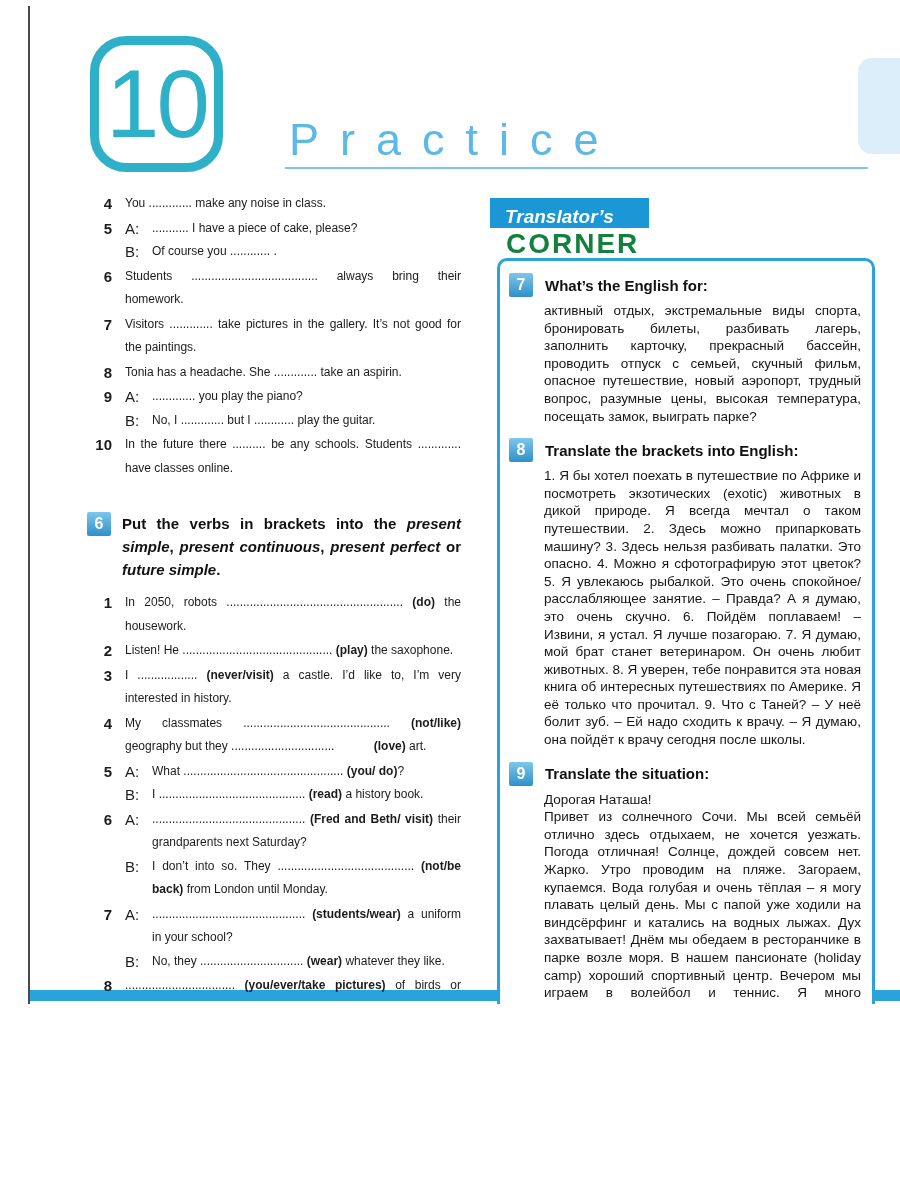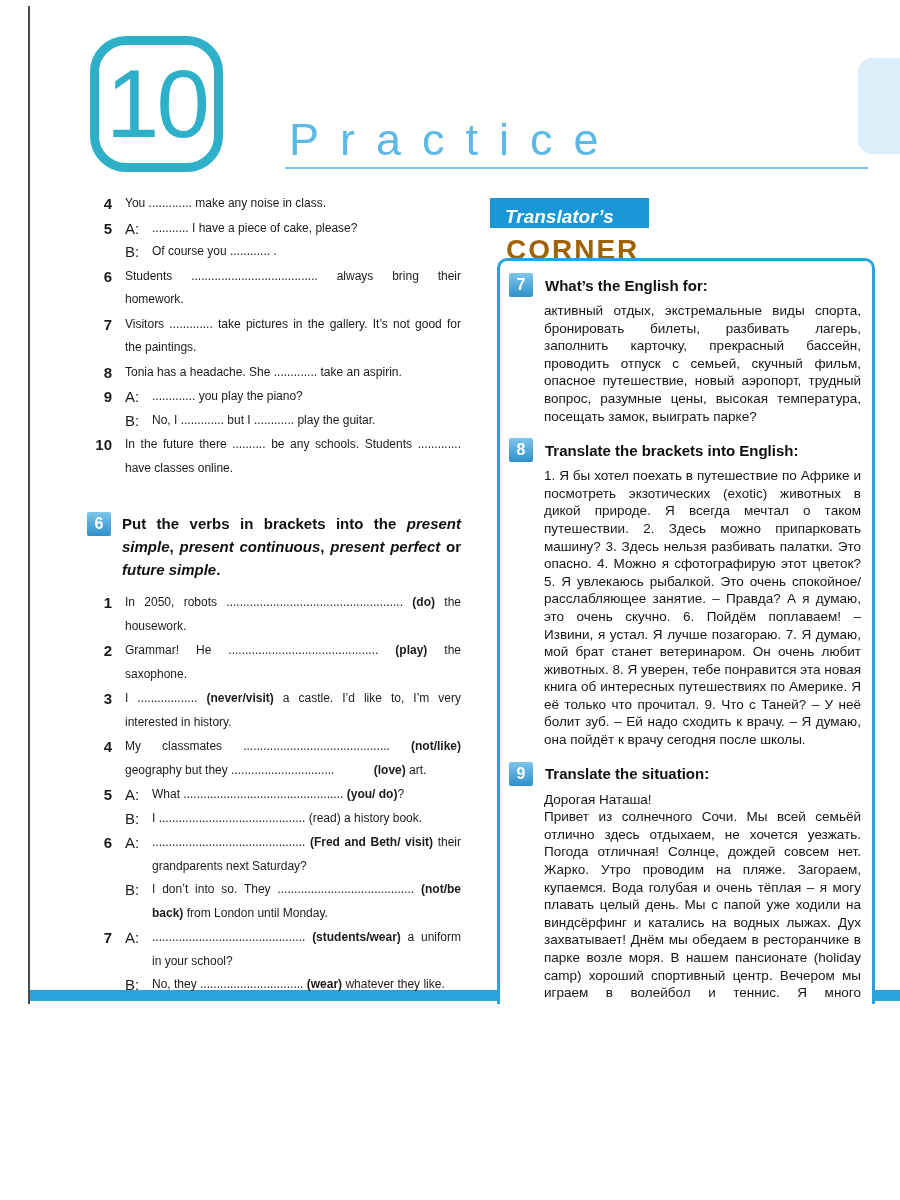--- a/index.html
+++ b/index.html
@@ -26,21 +26,21 @@
   .ab-label { flex:0 0 27px; font-size:15px; line-height:23.5px; }
   .line-text { flex:1; min-width:0; font-size:12px; line-height:23.5px; text-align:justify; }
 
   .ex6-head { display:flex; margin:32px 0 10px -8px; gap:11px; align-items:flex-start; }
   .num-badge { flex:0 0 24px; width:24px; height:24px; background:linear-gradient(180deg,#7ec6ea,#2e90ca);
     color:#fff; font-weight:700; font-size:16px; display:flex; align-items:center; justify-content:center; border-radius:2px; }
   #ex6-instruction { font-size:15px; line-height:23px; font-weight:700; text-align:justify; color:#111; }
 
   .ribbon { position:absolute; left:490px; top:198px; width:159px; height:30px; background:#1b97d5; color:#fff;
     font-style:italic; font-weight:700; font-size:19px; display:flex; align-items:flex-end; padding-left:15px; }
-  .corner-word { position:absolute; left:506px; top:234px; font-size:28px; font-weight:700; color:#a16207; letter-spacing:2px; }
+  .corner-word { position:absolute; left:506px; top:228px; font-size:28px; font-weight:700; color:#15803d; letter-spacing:2px; }
 
   .corner-box { position:absolute; left:497px; top:258px; width:378px; height:920px; border:3px solid #2aa3dc;
     border-radius:10px; padding:12px 11px 8px 9px; overflow:hidden; background:#fff; }
   .corner-ex { margin-bottom:13px; }
   .corner-head { display:flex; gap:12px; align-items:center; margin-bottom:5px; }
   .corner-head h3 { font-size:15px; font-weight:700; color:#111; }
   .corner-body { margin-left:35px; font-size:13.5px; line-height:17.6px; text-align:justify; color:#161616; }
   .corner-body p { margin:0; }
 
   .handwritten { position:absolute; left:28px; top:1144px; font-family:"DejaVu Serif",serif; font-style:italic;
@@ -139,21 +139,21 @@
           <div class="item-body">
             <div class="item-line">
               <div class="line-text"><span>In 2050, robots ..................................................... </span><span style="font-weight: 700;">(do)</span><span> the housework.</span></div>
             </div>
           </div>
         </div>
         <div class="ex-item">
           <span class="item-num">2</span>
           <div class="item-body">
             <div class="item-line">
-              <div class="line-text"><span>Grammar! He ............................................. </span><span style="font-weight: 700;">(play)</span><span> the saxophone.</span></div>
+              <div class="line-text"><span>Listen! He ............................................. </span><span style="font-weight: 700;">(play)</span><span> the saxophone.</span></div>
             </div>
           </div>
         </div>
         <div class="ex-item">
           <span class="item-num">3</span>
           <div class="item-body">
             <div class="item-line">
               <div class="line-text"><span>I .................. </span><span style="font-weight: 700;">(never/visit)</span><span> a castle. I’d like to, I’m very interested in history.</span></div>
             </div>
           </div>
@@ -168,21 +168,21 @@
         </div>
         <div class="ex-item">
           <span class="item-num">5</span>
           <div class="item-body">
             <div class="item-line">
               <span class="ab-label">A:</span>
               <div class="line-text"><span>What ................................................ </span><span style="font-weight: 700;">(you/ do)</span><span>?</span></div>
             </div>
             <div class="item-line">
               <span class="ab-label">B:</span>
-              <div class="line-text"><span>I ............................................ </span><span style="font-weight: 400;">(read)</span><span> a history book.</span></div>
+              <div class="line-text"><span>I ............................................ </span><span style="font-weight: 700;">(read)</span><span> a history book.</span></div>
             </div>
           </div>
         </div>
         <div class="ex-item">
           <span class="item-num">6</span>
           <div class="item-body">
             <div class="item-line">
               <span class="ab-label">A:</span>
               <div class="line-text"><span>.............................................. </span><span style="font-weight: 700;">(Fred and Beth/ visit)</span><span> their grandparents next Saturday?</span></div>
             </div>

